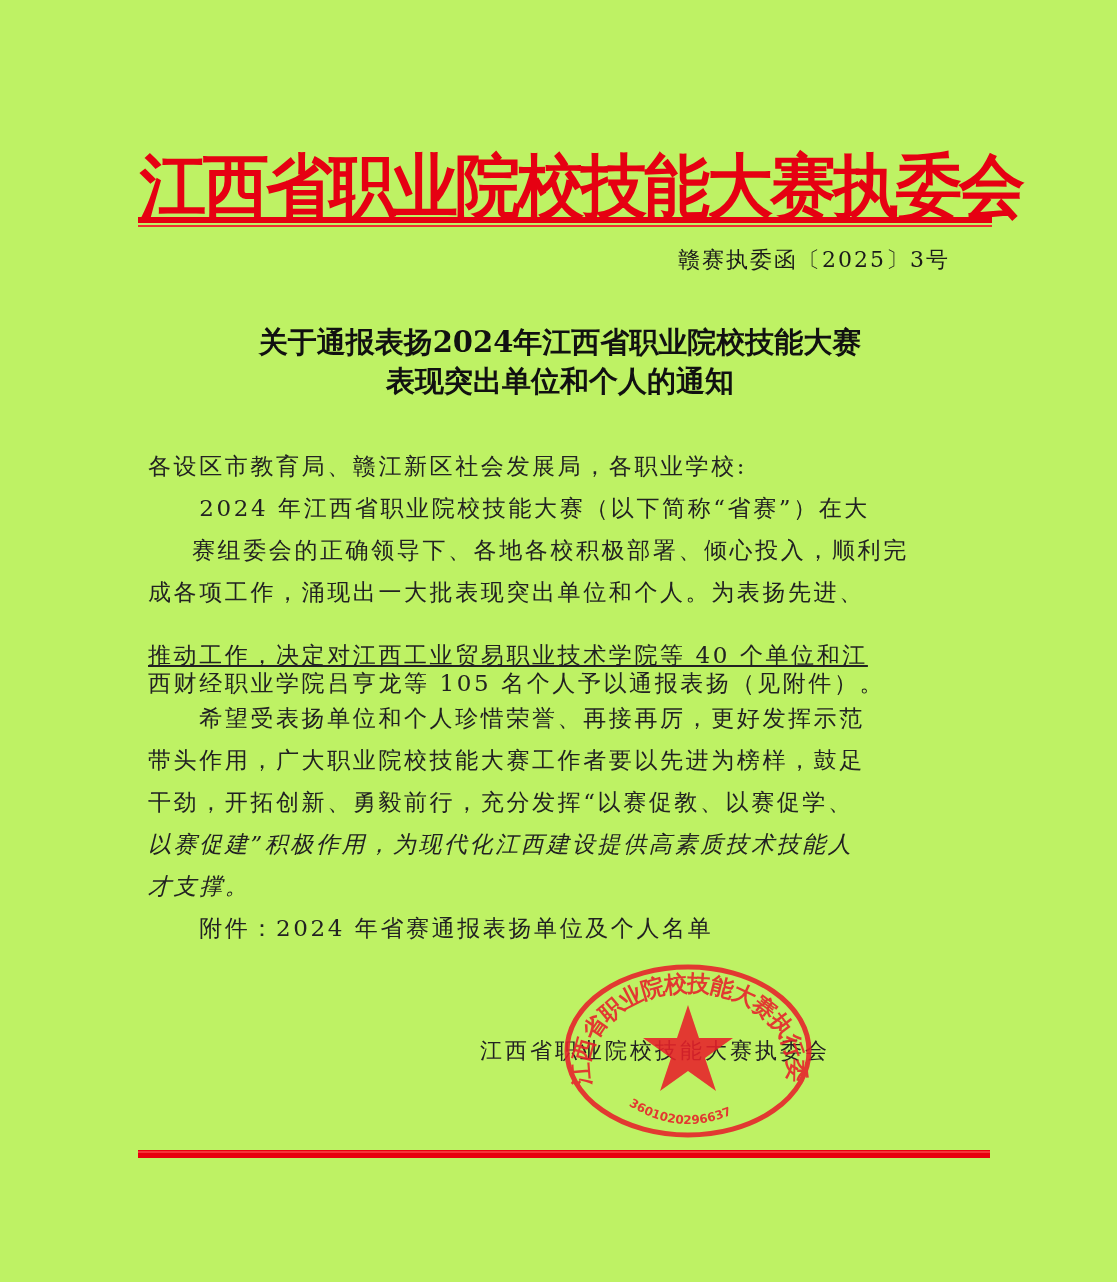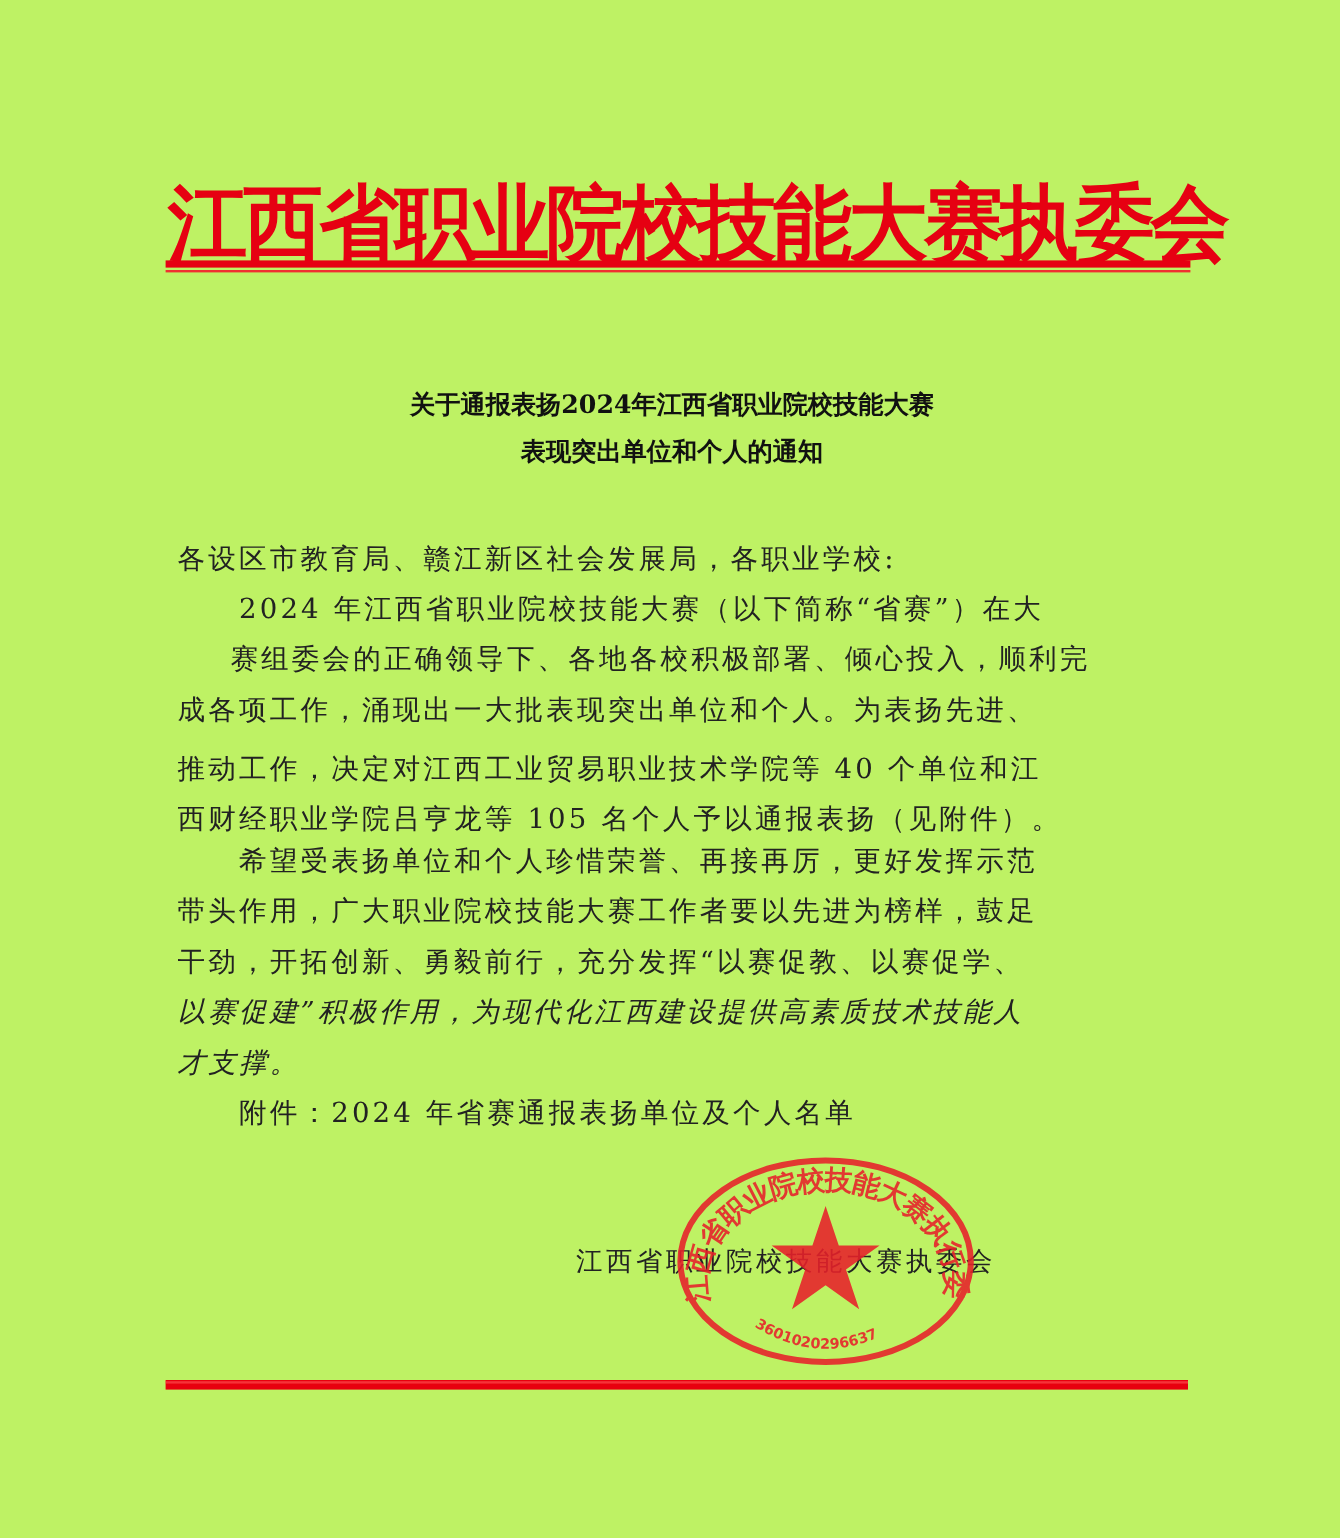--- a/index.html
+++ b/index.html
@@ -12,21 +12,21 @@
               font-size:66px; font-weight:bold; letter-spacing:-3px; line-height:72px;
               transform:scaleY(1.05); white-space:nowrap; }
   .rule-top { position:absolute; left:138px; width:854px; background:#e60012; }
   .rule-top.a { top:217px; height:6px; }
   .rule-top.b { top:225px; height:2px; background:#f03030; }
 
   .docno { position:absolute; left:620px; top:245px; width:330px; text-align:right;
            font-size:22px; letter-spacing:2px; color:#1a1a1a; white-space:nowrap; }
 
   .title { position:absolute; left:150px; width:820px; text-align:center; font-weight:bold;
-           font-size:21px; color:#111; white-space:nowrap; letter-spacing:0px; }
+           font-size:29px; color:#111; white-space:nowrap; letter-spacing:0px; }
   .title.l1 { top:323px; }
   .title.l2 { top:362px; }
 
   .body-text { position:absolute; left:148px; width:836px; font-size:23px; color:#222;
                letter-spacing:2.6px; white-space:nowrap; }
   .line { position:absolute; left:0; height:42px; line-height:42px; white-space:nowrap; }
 
   .sign { position:absolute; font-size:22px; color:#222; letter-spacing:3px; white-space:nowrap; }
   .sign.org { left:480px; top:1036px; }
   .sign.date { left:585px; top:1074px; }
@@ -38,30 +38,31 @@
 </style>
 </head>
 <body>
 
 <div class="page">
 
   <div class="masthead">江西省职业院校技能大赛执委会</div>
   <div class="rule-top a"></div>
   <div class="rule-top b"></div>
 
+  <div class="docno">赣赛执委函〔2025〕3号</div>
 
   <div class="title l1">关于通报表扬2024年江西省职业院校技能大赛</div>
   <div class="title l2">表现突出单位和个人的通知</div>
 
   <div class="body-text" style="top:0;">
     <div class="line" style="top:445px;">各设区市教育局、赣江新区社会发展局，各职业学校:</div>
     <div class="line" style="top:487px;">　　2024 年江西省职业院校技能大赛（以下简称“省赛”）在大</div>
     <div class="line" style="top:529px;margin-left:44px;">赛组委会的正确领导下、各地各校积极部署、倾心投入，顺利完</div>
     <div class="line" style="top:571px;">成各项工作，涌现出一大批表现突出单位和个人。为表扬先进、</div>
-    <div class="line" style="top:620px;">推动工作，决定对江西工业贸易职业技术学院等 40 个单位和江</div>
+    <div class="line" style="top:634px;text-decoration:underline;">推动工作，决定对江西工业贸易职业技术学院等 40 个单位和江</div>
     <div class="line" style="top:662px;text-align:right;">西财经职业学院吕亨龙等 105 名个人予以通报表扬（见附件）。</div>
     <div class="line" style="top:697px;">　　希望受表扬单位和个人珍惜荣誉、再接再厉，更好发挥示范</div>
     <div class="line" style="top:739px;">带头作用，广大职业院校技能大赛工作者要以先进为榜样，鼓足</div>
     <div class="line" style="top:781px;">干劲，开拓创新、勇毅前行，充分发挥“以赛促教、以赛促学、</div>
     <div class="line" style="top:823px;font-style:italic;">以赛促建”积极作用，为现代化江西建设提供高素质技术技能人</div>
     <div class="line" style="top:865px;font-style:italic;">才支撑。</div>
     <div class="line" style="top:907px;">　　附件：2024 年省赛通报表扬单位及个人名单</div>
   </div>
 
   <div class="sign org">江西省职业院校技能大赛执委会</div>

